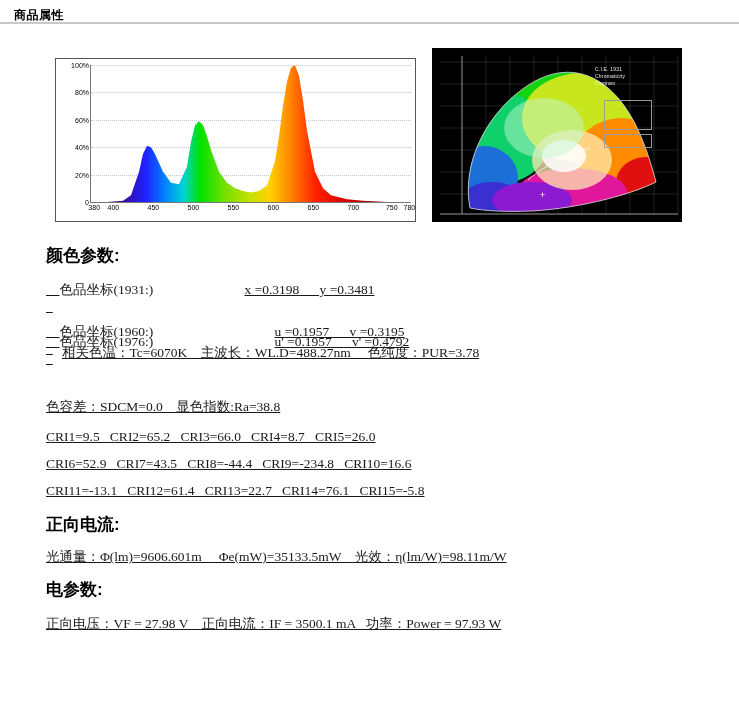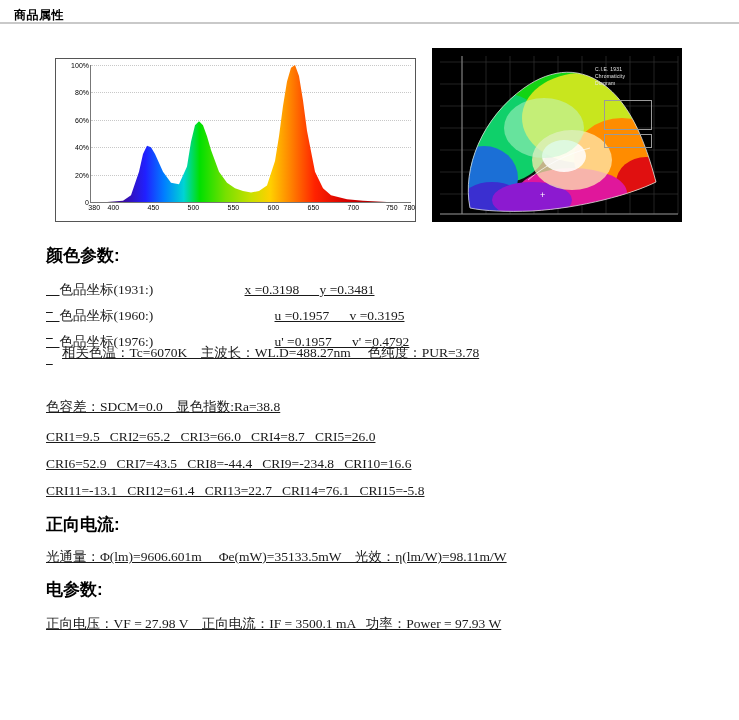--- a/index.html
+++ b/index.html
@@ -270,21 +270,21 @@
     </div>
   </div>
 
   <div class="block section-title" style="top:244px;">颜色参数:</div>
 
   <div class="block line" style="top:265px; left:46px;">
     <span class="tcol" style="width:185px;">色品坐标(1931:)</span><span>x =0.3198      y =0.3481</span>
   </div>
 
   <div class="block line" style="top:291px; left:46px;">
-    <span class="tcol" style="width:215px;">色品坐标(1960:)</span><span>u =0.1957      v =0.3195</span>
+    <span class="tcol" style="width:215px;margin-top:16px;">色品坐标(1960:)</span><span>u =0.1957      v =0.3195</span>
   </div>
 
   <div class="block line" style="top:317px; left:46px;">
     <span class="tcol" style="width:215px;">色品坐标(1976:)</span><span>u' =0.1957      v' =0.4792</span>
   </div>
 
   <div class="block line" style="top:344px;margin-left:16px;">相关色温：Tc=6070K    主波长：WL.D=488.27nm     色纯度：PUR=3.78</div>
   <div class="block line" style="top:398px;">色容差：SDCM=0.0    显色指数:Ra=38.8</div>
   <div class="block line" style="top:429px;">CRI1=9.5   CRI2=65.2   CRI3=66.0   CRI4=8.7   CRI5=26.0</div>
   <div class="block line" style="top:456px;">CRI6=52.9   CRI7=43.5   CRI8=-44.4   CRI9=-234.8   CRI10=16.6</div>

